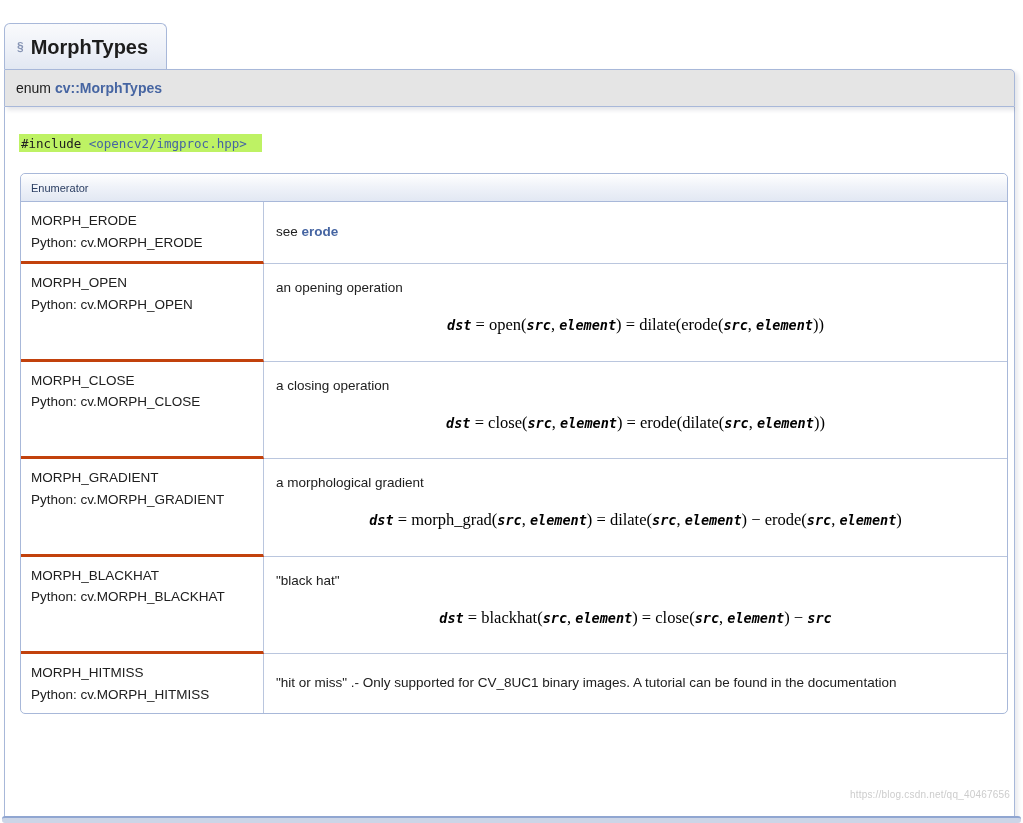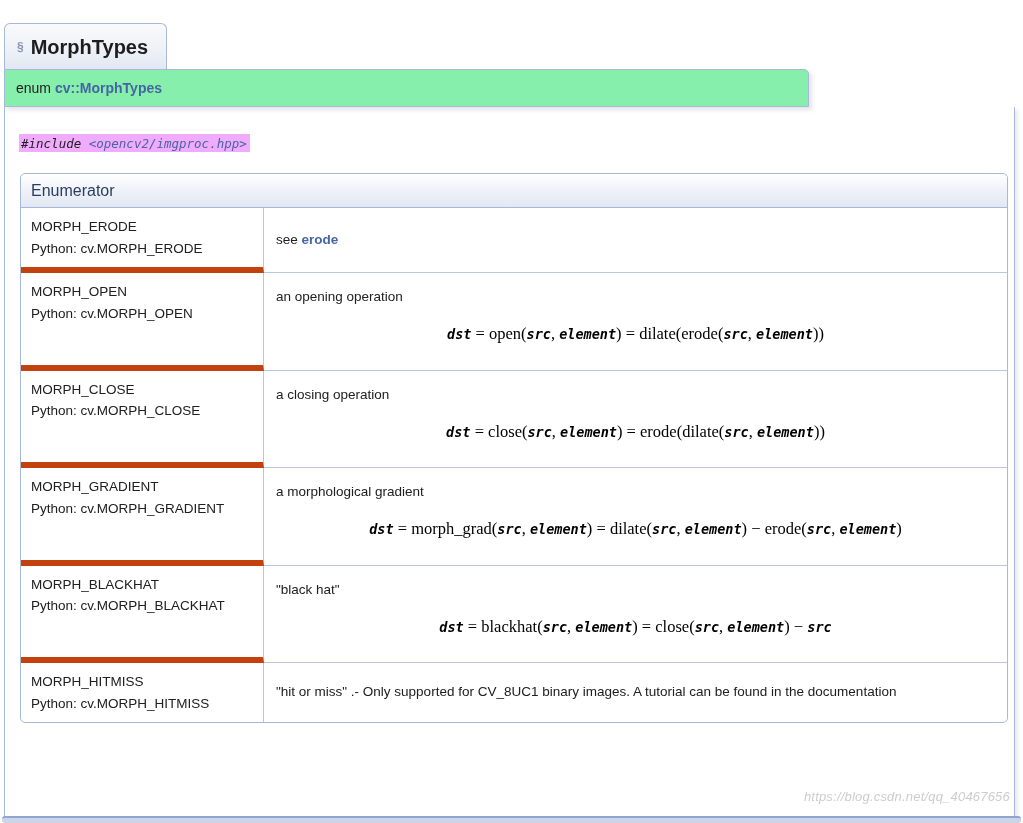--- a/index.html
+++ b/index.html
@@ -30,22 +30,22 @@
     font-size: 12px;
     color: #8795b5;
     text-decoration: none;
     margin-right: 7px;
     vertical-align: 3px;
   }
   .memtitle .title-text { color: #1d1d1d; }
   
   .memproto {
     margin: 0 8px 0 4px;
-    width: 805px;
-    background: #86efac;
+    width: 1011px;
+    background: #e5e5e5;
     border: 1px solid #A8B8D9;
     border-radius: 0 5px 0 0;
     padding: 10px 0 10px 11px;
     font-size: 14px;
     box-shadow: 3px 3px 4px rgba(40,50,80,0.13);
     position: relative;
     z-index: 1;
   }
   .memproto b a, a.el {
     color: #4665A2;
@@ -62,23 +62,22 @@
     border-top: none;
     border-radius: 0 0 5px 5px;
     padding: 27px 14px 8px 14px;
     box-shadow: 3px 3px 4px rgba(40,50,80,0.10);
     overflow: hidden;
   }
   .include-frag {
     display: inline-block;
     font-family: "DejaVu Sans Mono", monospace;
     font-size: 12.5px;
-    background: #f0abfc;
-    padding: 2px 3px 1px 2px;
-    font-style: italic;
+    background: #bef264;
+    padding: 2px 15px 1px 2px;
   }
   .include-frag a {
     color: #4665A2;
     text-decoration: none;
     font-family: "DejaVu Sans Mono", monospace;
   }
   .brief-desc {
     margin: 17px 0 0 1px;
     font-size: 13.5px;
   }
@@ -87,32 +86,32 @@
     border-collapse: separate;
     border-spacing: 0;
     width: 988px;
     margin: 21px 0 0 1px;
     border: 1px solid #A8B8D9;
     border-radius: 5px;
   }
   table.fieldtable th {
     text-align: left;
     font-weight: normal;
-    font-size: 16px;
+    font-size: 11px;
     color: #2A3D61;
     padding: 8px 10px 7px 10px;
     background: linear-gradient(to bottom, #ffffff 0%, #f0f3f9 45%, #e2e8f3 100%);
     border-bottom: 1px solid #A8B8D9;
     border-radius: 5px 5px 0 0;
   }
   td.fieldname {
     width: 243px;
     padding: 8px 10px;
     border-right: 1px solid #bac6de;
-    border-bottom: 6px solid #c2410c;
+    border-bottom: 3px solid #c2410c;
     vertical-align: top;
     font-size: 13.5px;
     line-height: 1.6;
   }
   td.fielddoc {
     padding: 14px 12px;
     border-bottom: 1px solid #bac6de;
     vertical-align: middle;
     font-size: 13.5px;
     line-height: 1.55;
@@ -131,26 +130,25 @@
     font-family: "DejaVu Sans Mono", monospace;
     font-weight: bold;
     font-size: 13.5px;
     font-style: italic;
   }
   
   .watermark {
     position: absolute;
     right: 13px;
     top: 789px;
-    font-size: 13px;
+    font-size: 10px;
     color: #c7c7c7;
     opacity: 0.9;
     z-index: 5;
     letter-spacing: 0.2px;
-    font-style: italic;
   }
   .bottom-bar {
     position: absolute;
     left: 2px; right: 2px; bottom: 0;
     height: 7px;
     background: #ccd5e7;
     border-top: 2px solid #90a6d1;
     border-radius: 3px;
     z-index: 4;
   }

